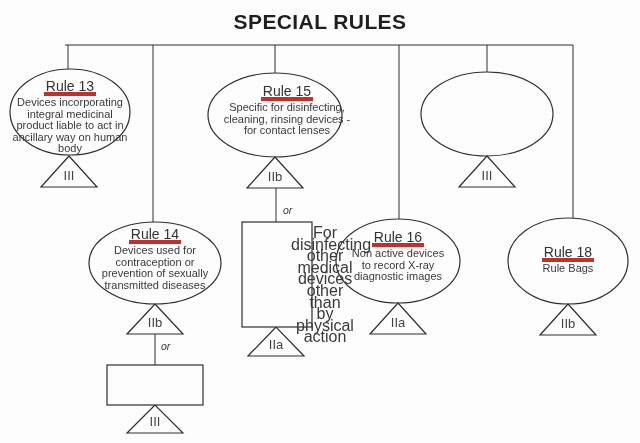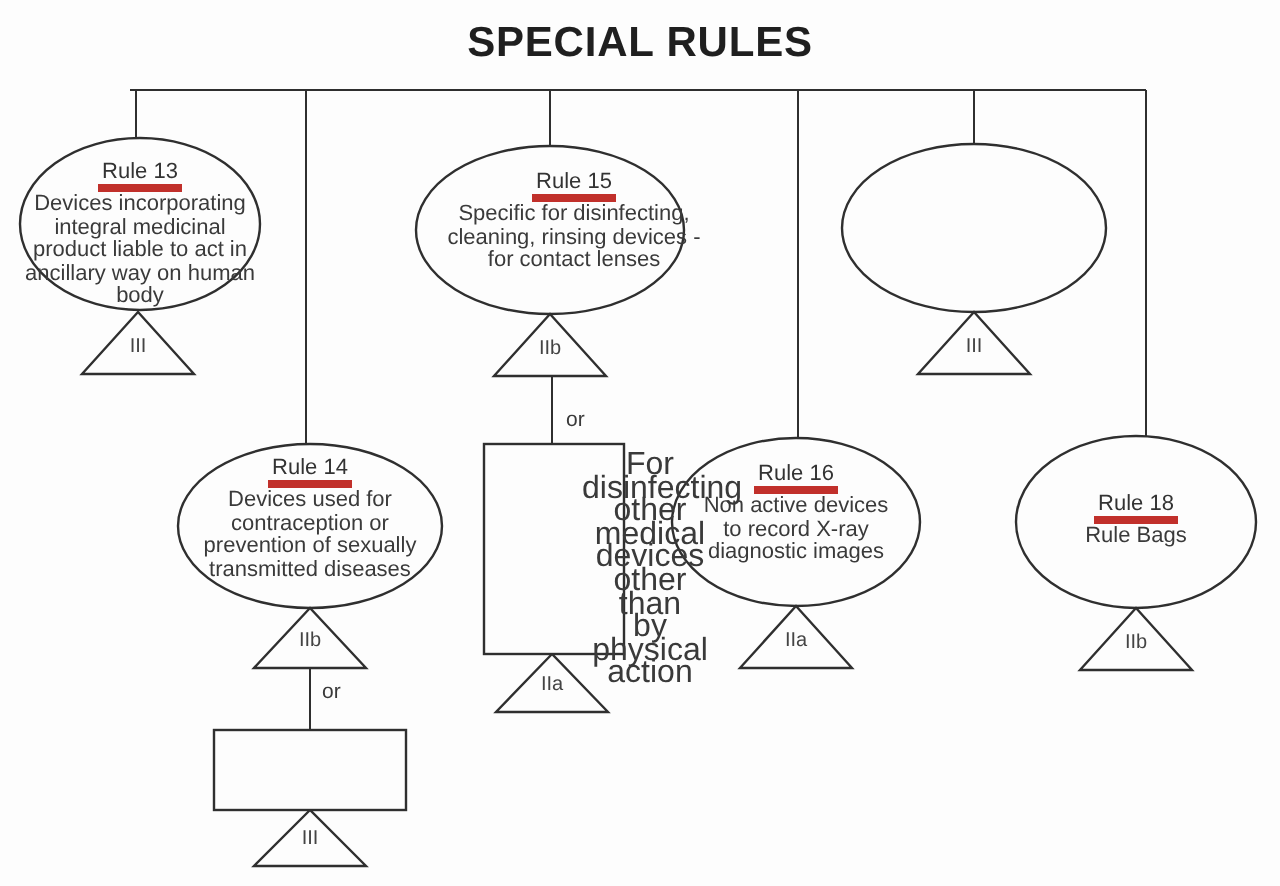--- a/index.html
+++ b/index.html
@@ -9,26 +9,26 @@
     overflow:hidden;
   }
   .shapes{position:absolute;left:0;top:0;}
   .ln{stroke:var(--line,#2f2f2f);stroke-width:1;fill:none;}
   .shape{stroke:var(--line,#2f2f2f);stroke-width:1.2;fill:#fdfdfd;}
   .title{
     position:absolute;left:0;top:10px;width:100%;text-align:center;
     font-size:21px;font-weight:bold;letter-spacing:.4px;color:#1f1f1f;
   }
   .node{position:absolute;text-align:center;}
-  .rule-label{font-size:11px;line-height:12px;color:#333;margin-bottom:1px;}
+  .rule-label{font-size:14px;line-height:12px;color:#333;margin-bottom:1px;}
   .rname{display:inline-block;border-bottom:4px solid var(--underline-red,#c1302b);padding:0 2px;}
   .body{font-size:11px;line-height:11.5px;white-space:pre-line;color:var(--text,#3a3a3a);}
   .box-text{position:absolute;text-align:center;font-size:16px;line-height:11.6px;white-space:pre-line;color:var(--text,#3a3a3a);margin-left:48px;}
-  .tri-label{position:absolute;width:40px;text-align:center;font-size:10px;color:#444;}
-  .or-label{position:absolute;font-size:10.5px;color:var(--text,#3a3a3a);}
+  .tri-label{position:absolute;width:40px;text-align:center;font-size:13px;color:#444;}
+  .or-label{position:absolute;font-size:10.5px;color:var(--text,#3a3a3a);font-style:italic;}
 </style>
 </head>
 <body>
 
 <div class="stage">
 
   <svg class="shapes" width="640" height="443" viewBox="0 0 640 443">
 
     <line class="ln" x1="65" y1="45" x2="573" y2="45"></line>
     <line class="ln" x1="68" y1="45" x2="68" y2="74"></line>

